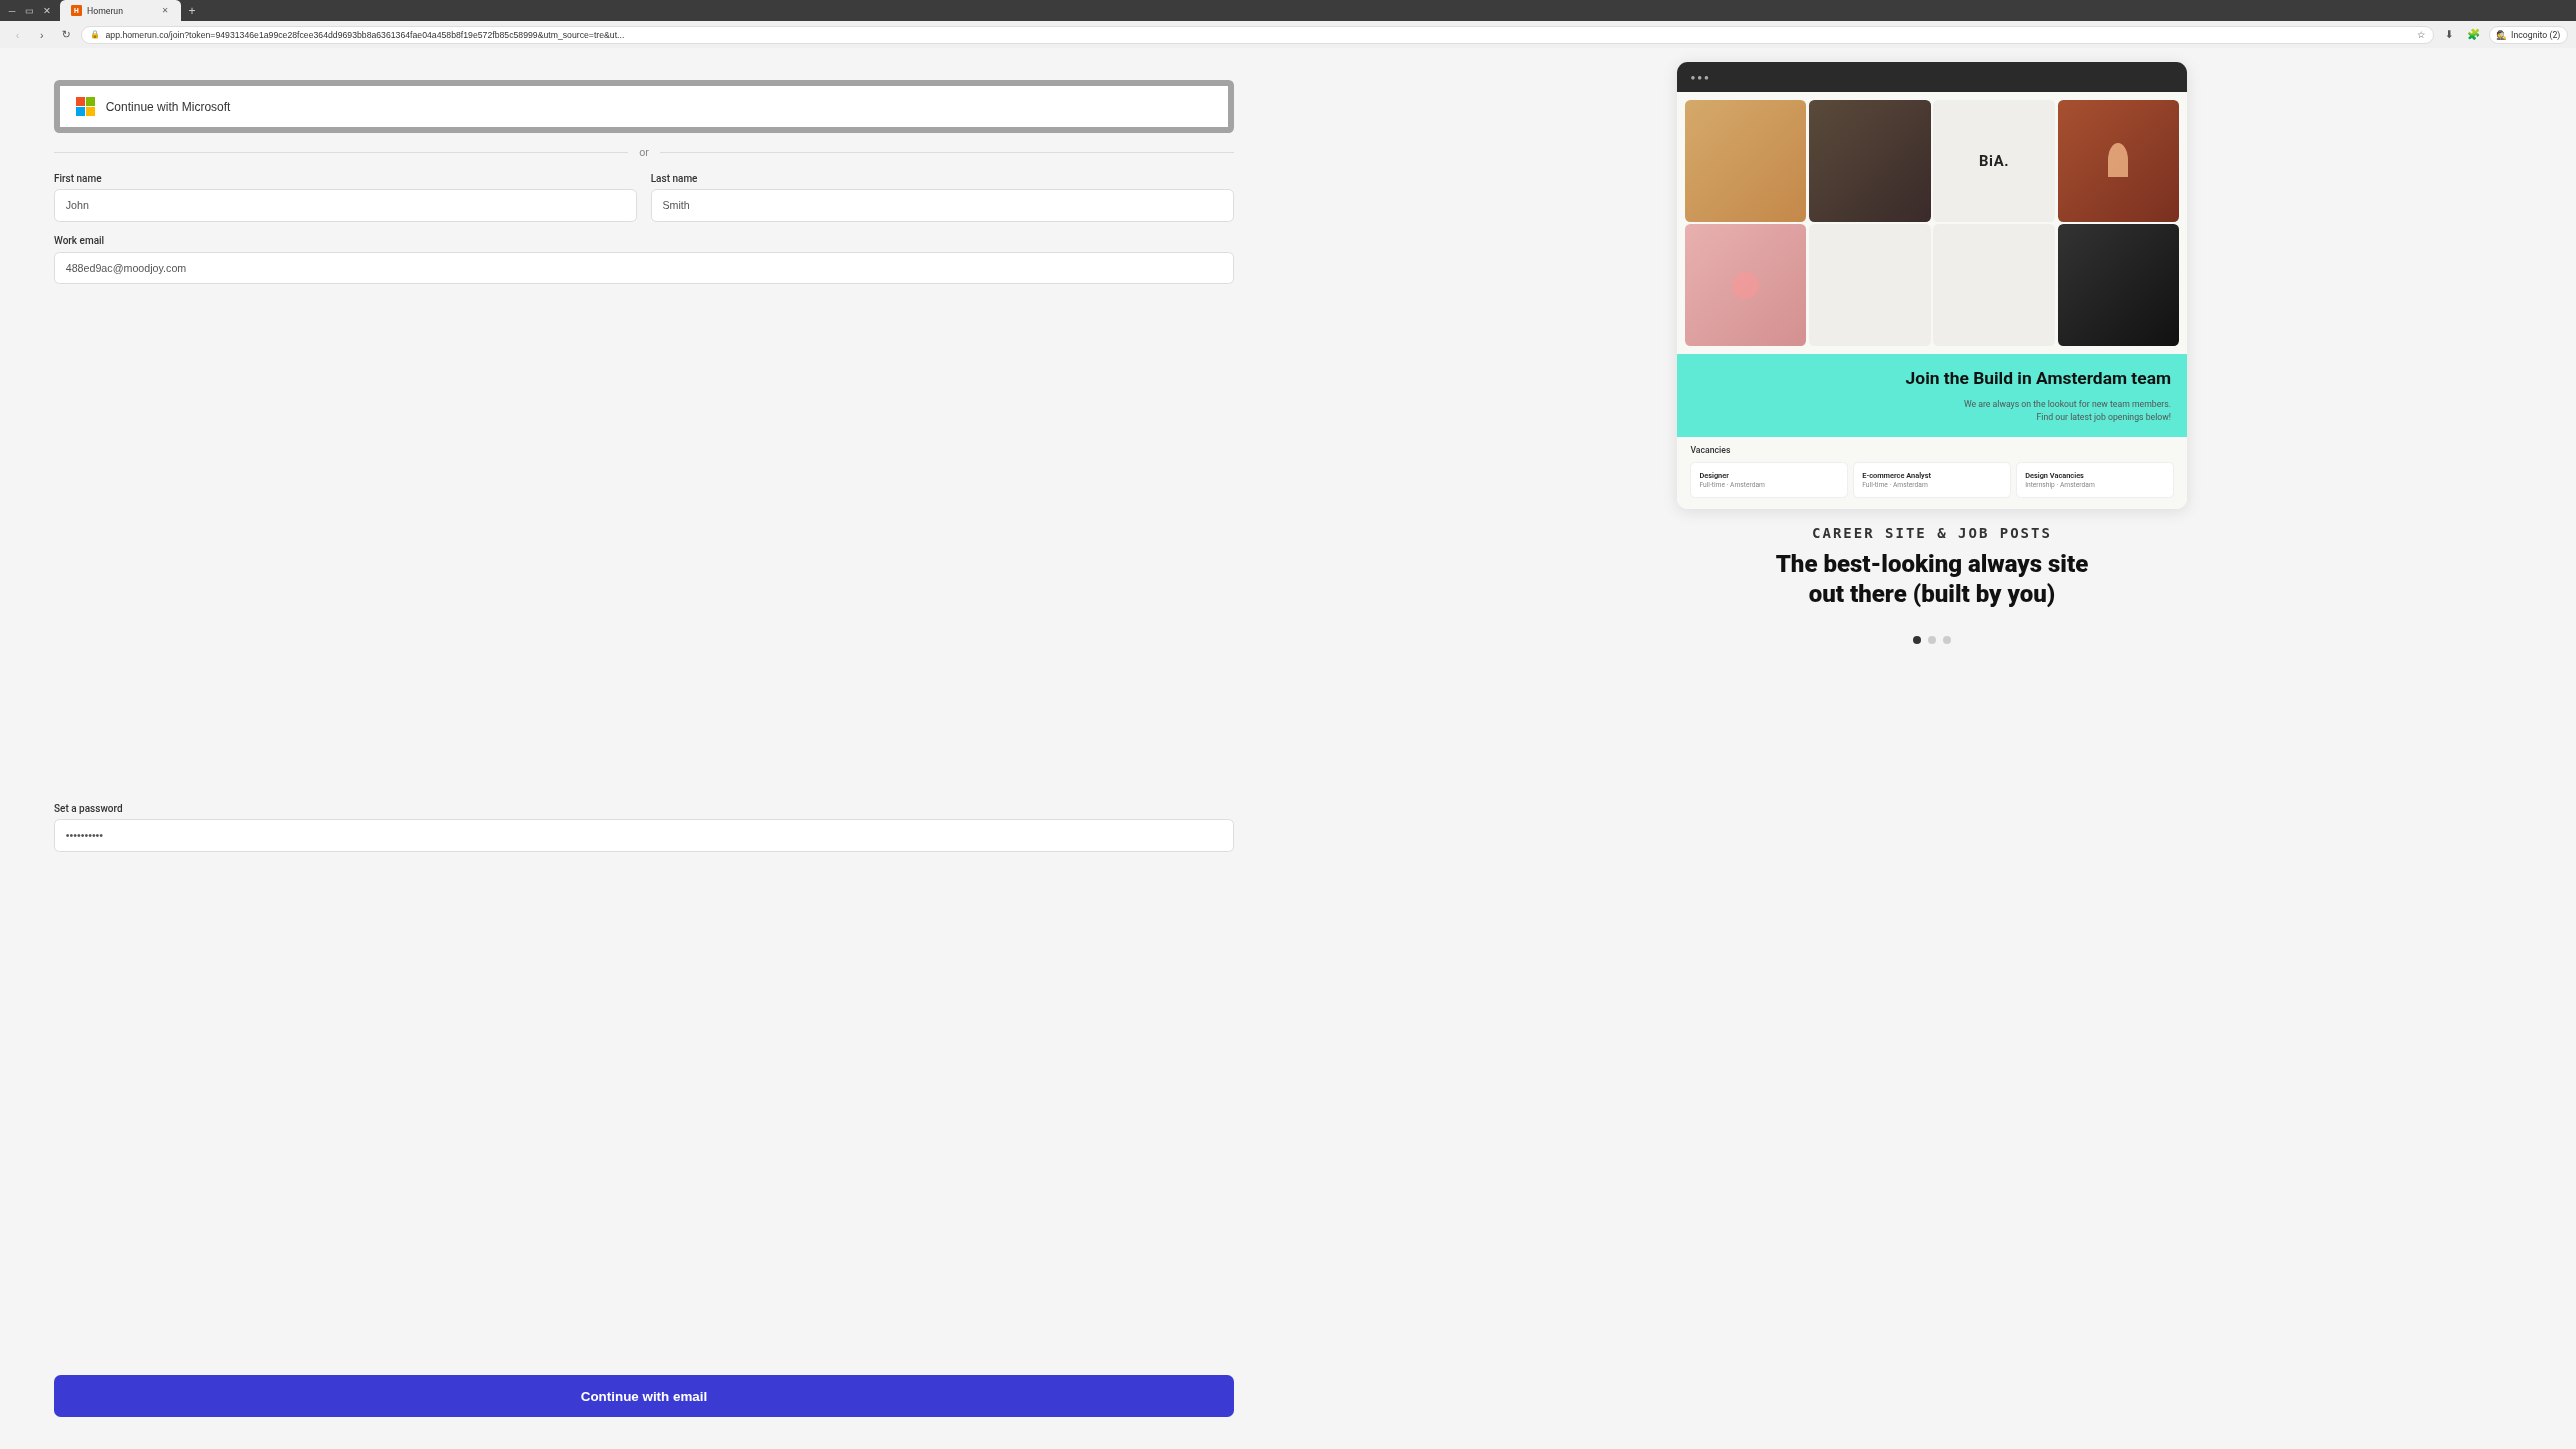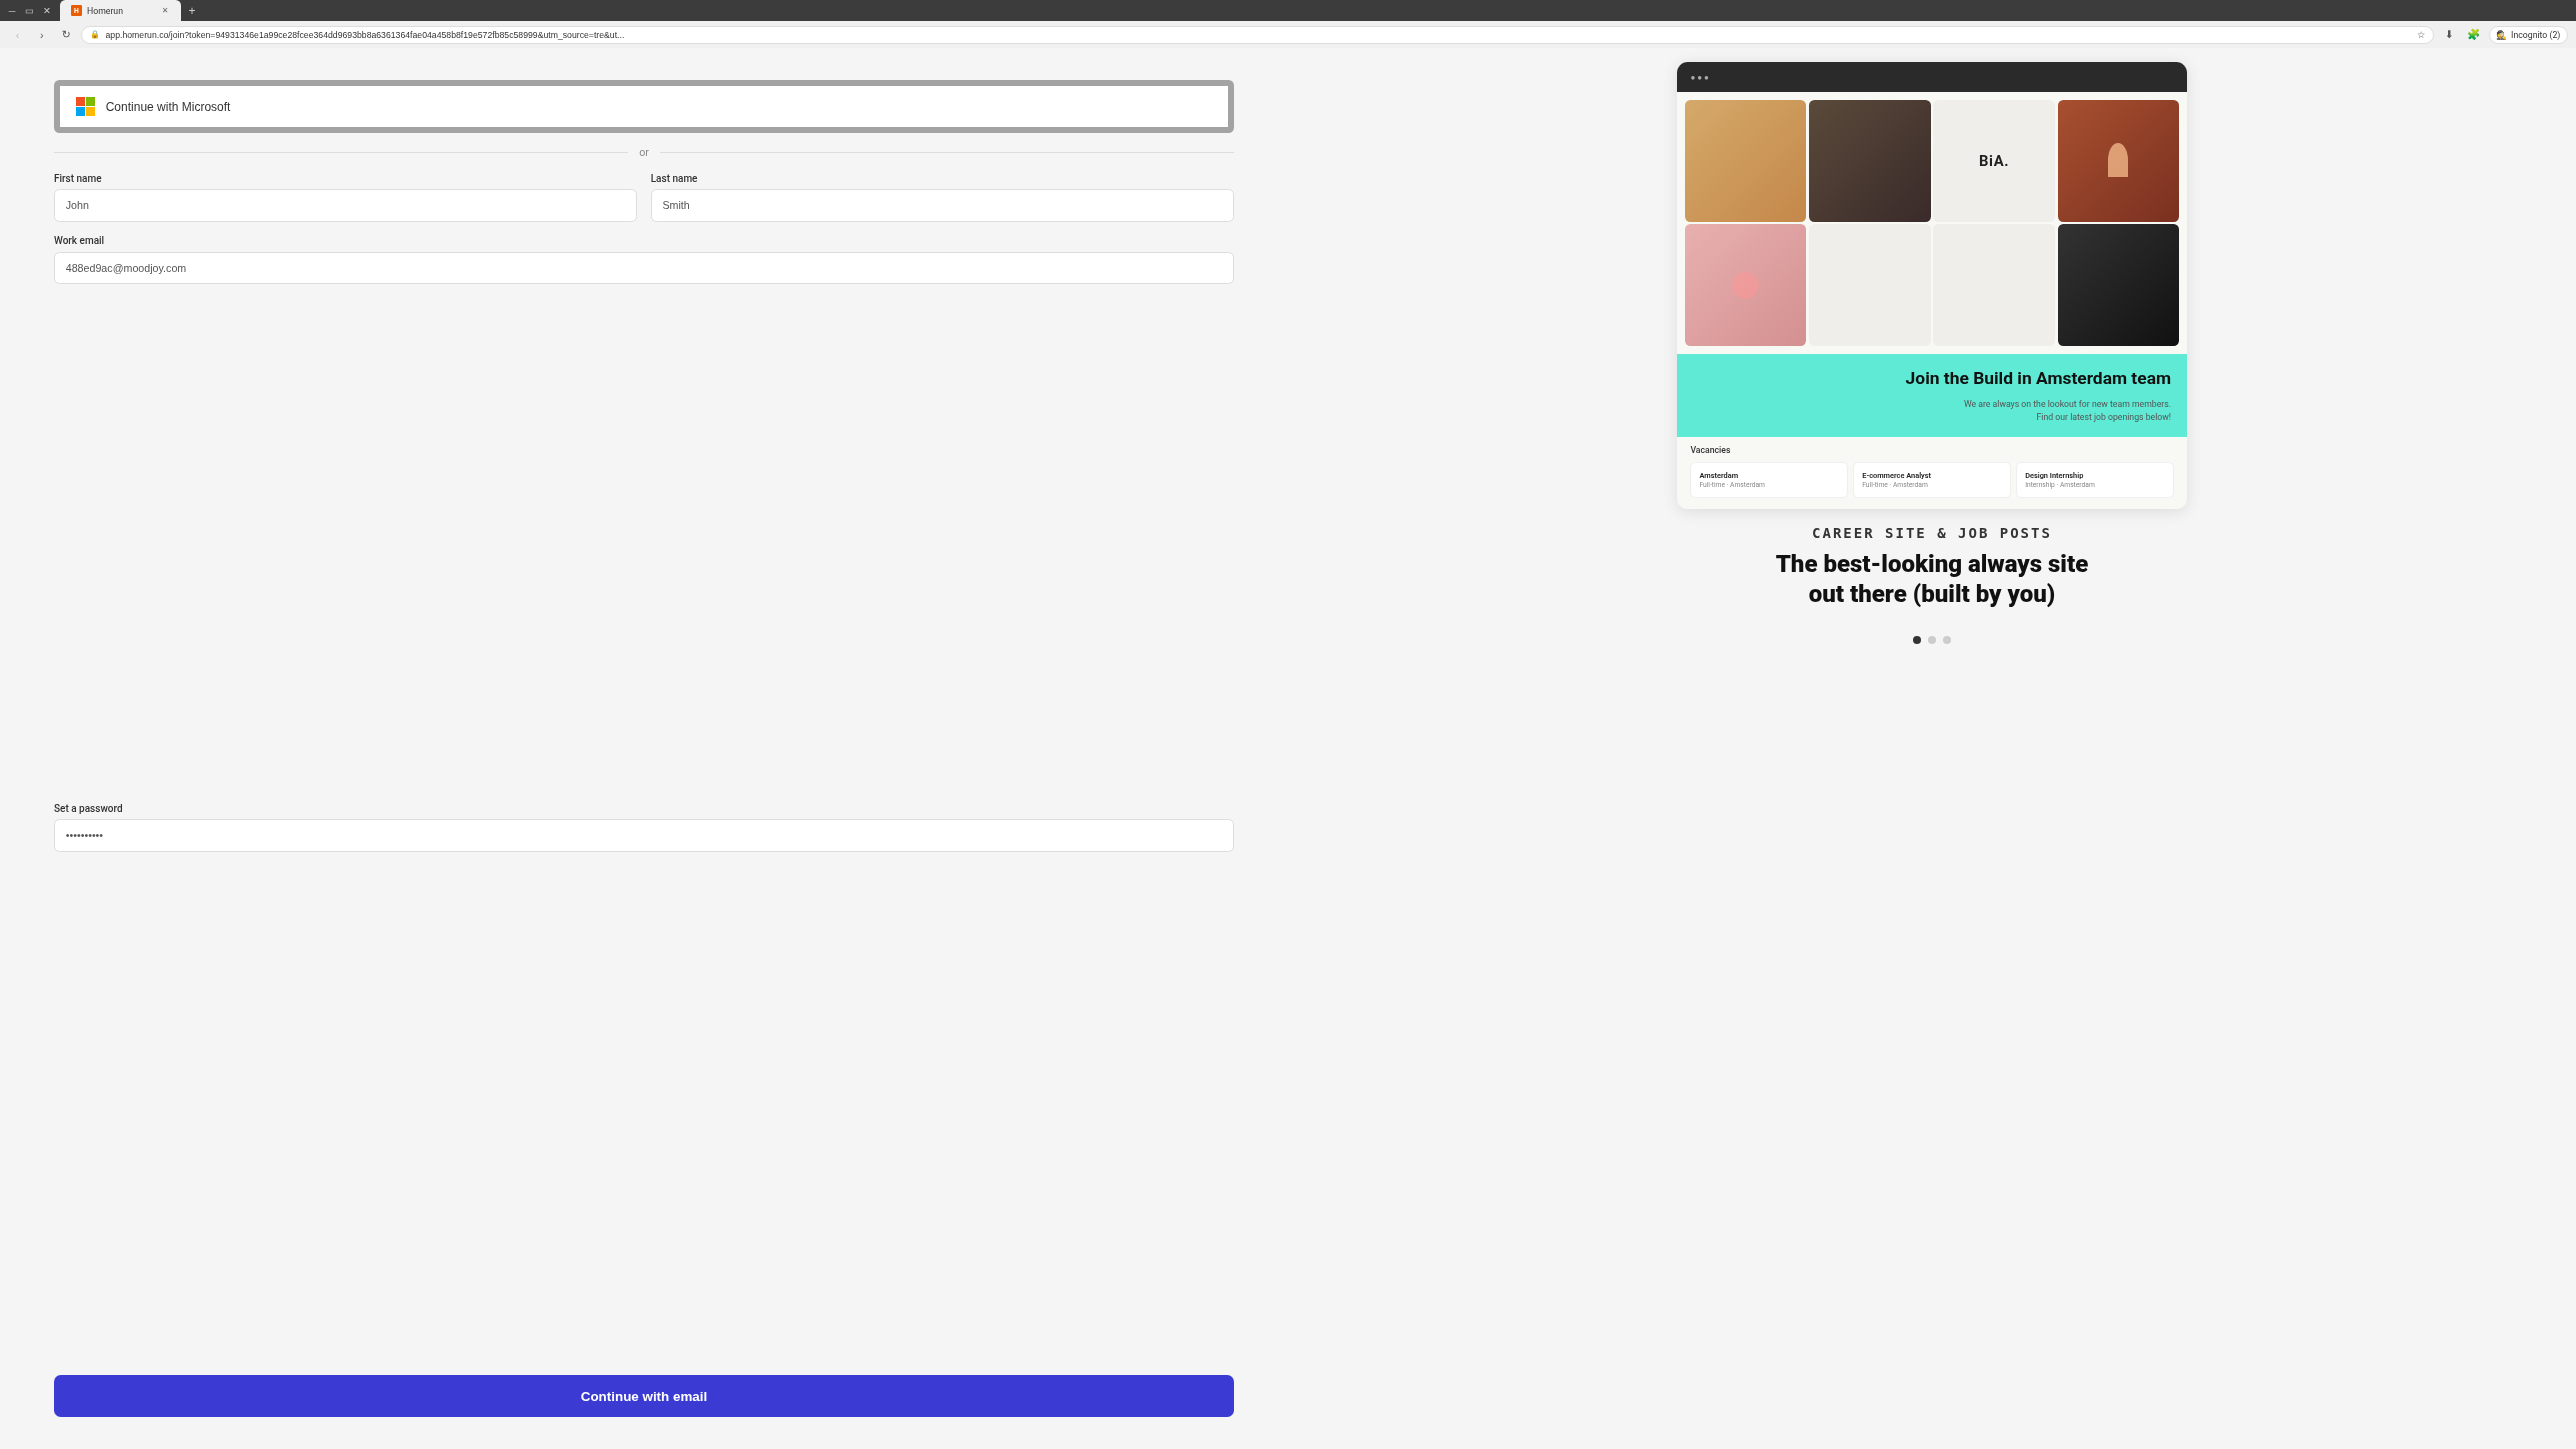--- a/index.html
+++ b/index.html
@@ -570,29 +570,29 @@
       <div class="preview-content">
         <div class="preview-title">Join the Build in Amsterdam team</div>
         <p class="preview-desc">We are always on the lookout for new team members.</p>
         <p class="preview-desc">Find our latest job openings below!</p>
       </div>
 
       <div class="preview-vacancies">
         <div class="vacancies-label">Vacancies</div>
         <div class="vacancy-cards">
           <div class="vacancy-card">
-            <div class="vacancy-title">Amsterdam</div>
+            <div class="vacancy-title">Designer</div>
             <div class="vacancy-meta">Full-time · Amsterdam</div>
           </div>
           <div class="vacancy-card">
             <div class="vacancy-title">E-commerce Analyst</div>
             <div class="vacancy-meta">Full-time · Amsterdam</div>
           </div>
           <div class="vacancy-card">
-            <div class="vacancy-title">Design Internship</div>
+            <div class="vacancy-title">Design Vacancies</div>
             <div class="vacancy-meta">Internship · Amsterdam</div>
           </div>
         </div>
       </div>
 
     </div>
 
     <div class="bottom-section">
       <div class="career-label">CAREER SITE &amp; JOB POSTS</div>
       <div class="career-heading">

